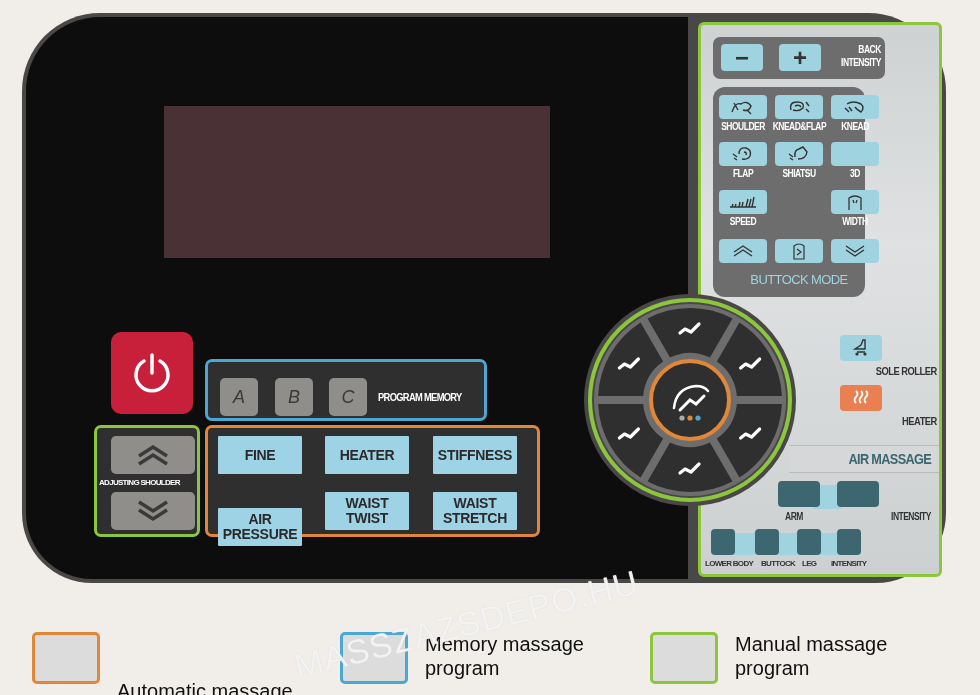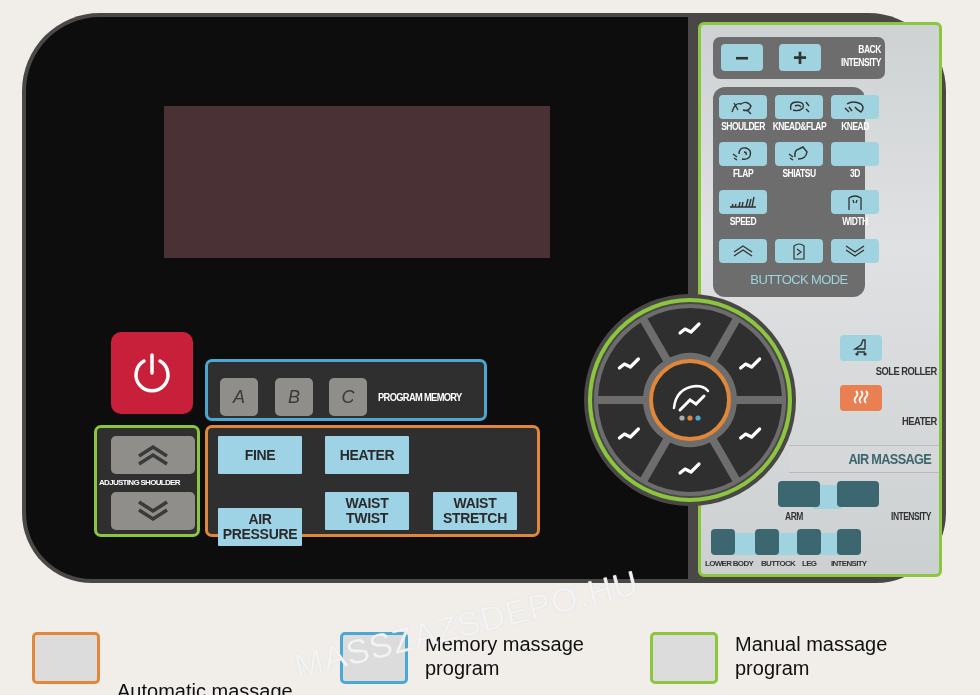--- a/index.html
+++ b/index.html
@@ -57,20 +57,23 @@
       </svg>
   </div>
 </div>
 
 <div class="abs" style="left:205px;top:425px;width:335px;height:112px;border:3px solid #e0873a;border-radius:7px;background:#2f2f2f;">
   <div class="prog-btn abs" style="left:10px;top:8px;">
       <span>FINE</span>
     </div>
   <div class="prog-btn abs" style="left:117px;top:8px;">
       <span>HEATER</span>
+    </div>
+  <div class="prog-btn abs" style="left:225px;top:8px;">
+      <span>STIFFNESS</span>
     </div>
   <div class="prog-btn abs" style="left:10px;top:80px;flex-direction:column;">
       <span>AIR</span>
       <span>PRESSURE</span>
     </div>
   <div class="prog-btn abs" style="left:117px;top:64px;flex-direction:column;">
       <span>WAIST</span>
       <span>TWIST</span>
     </div>
   <div class="prog-btn abs" style="left:225px;top:64px;flex-direction:column;">

